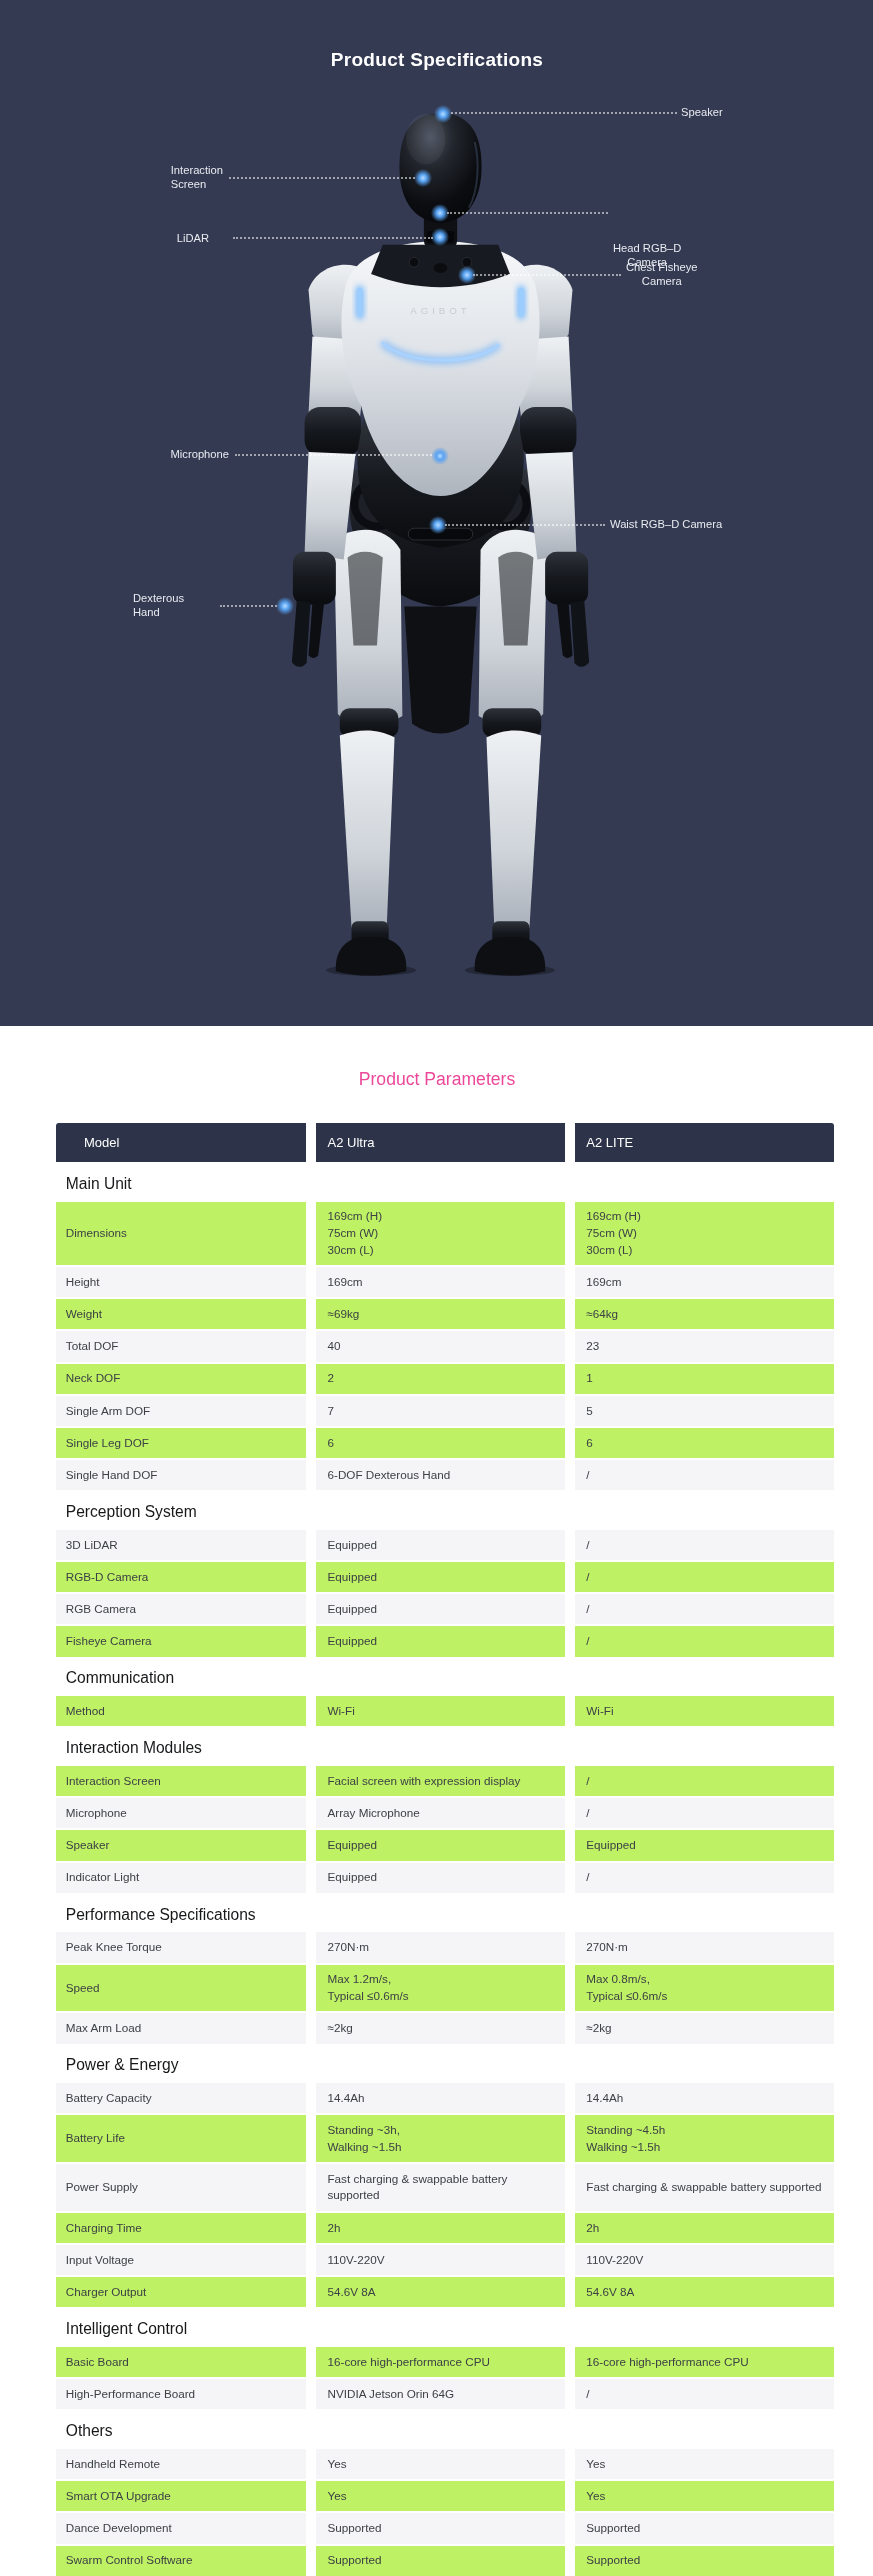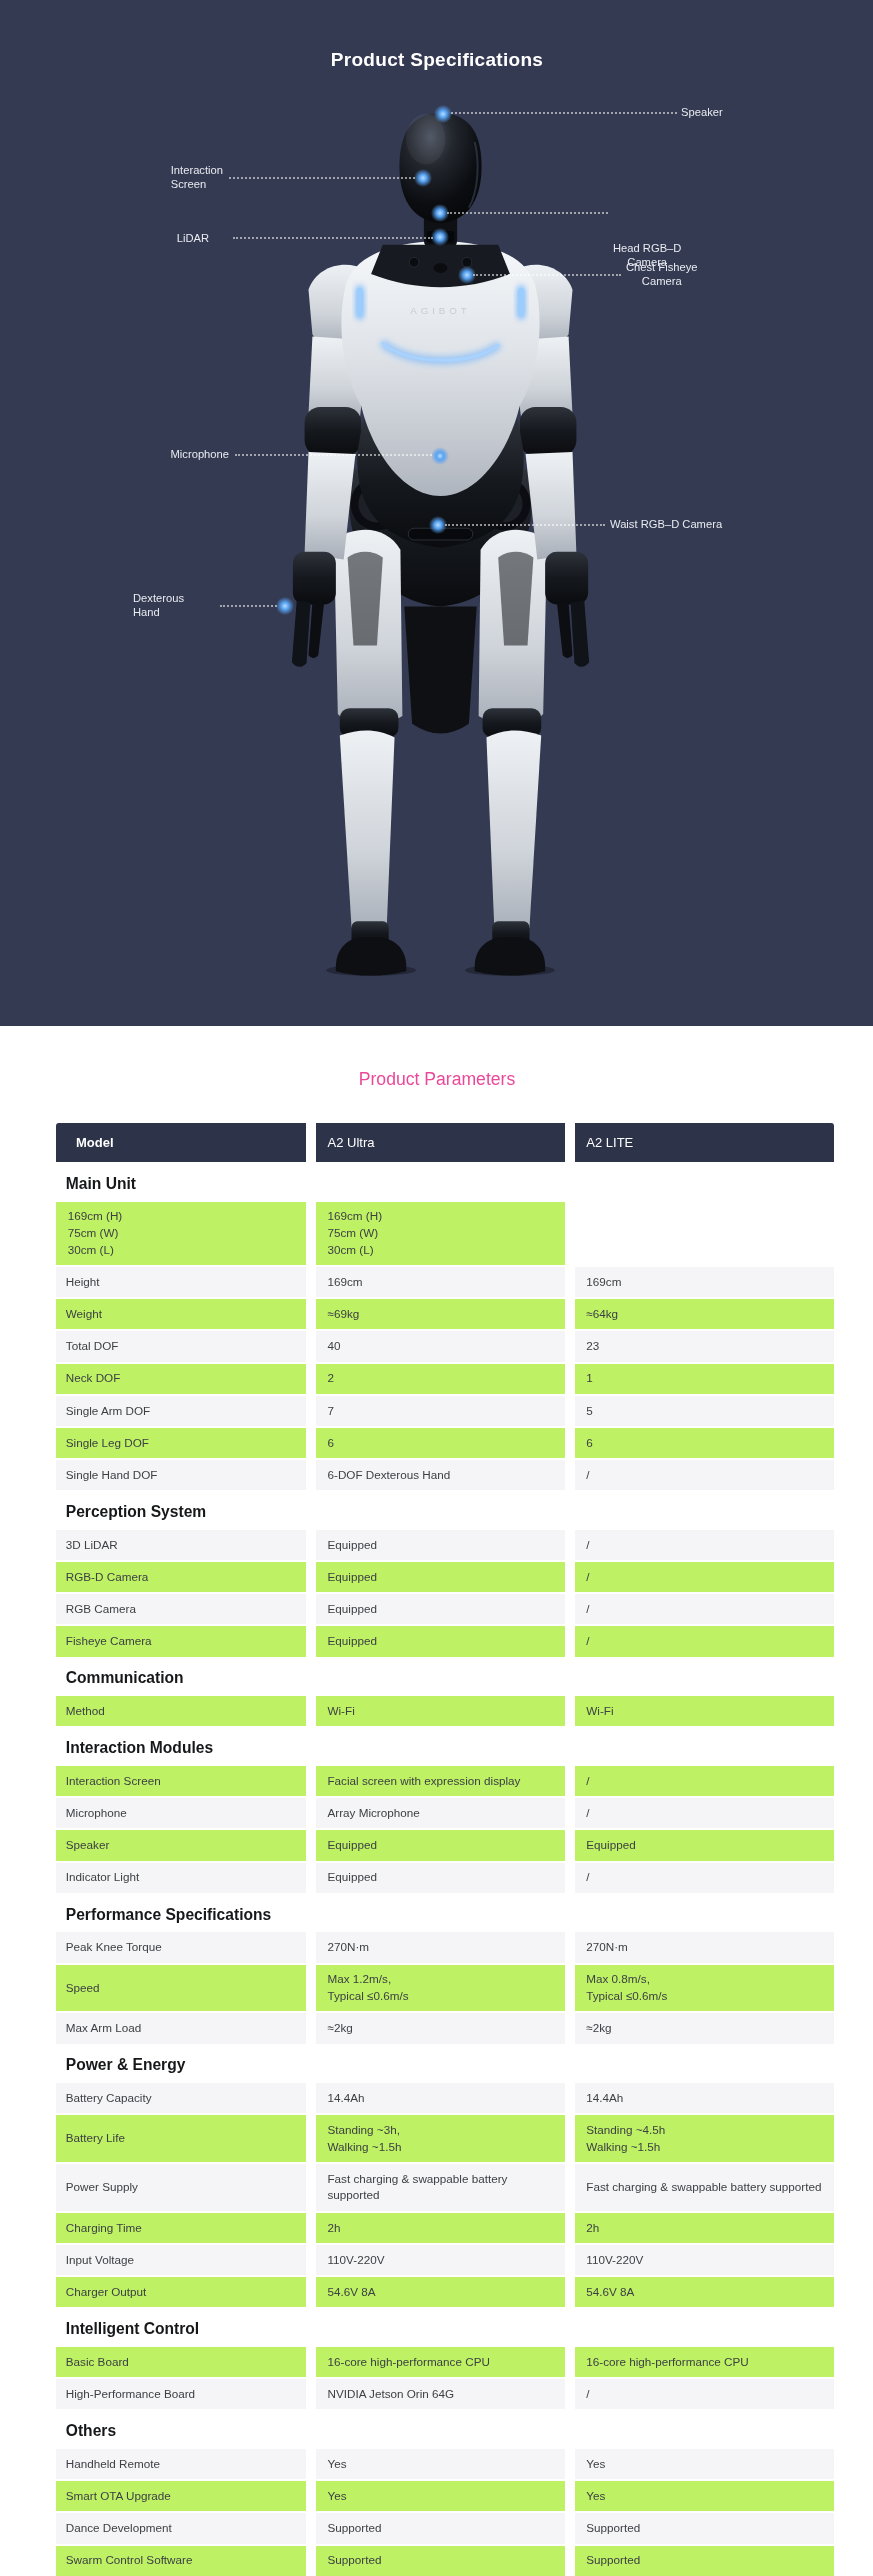--- a/index.html
+++ b/index.html
@@ -39,24 +39,24 @@
   .param-table{width:778px;margin:33px 0 0 56px;}
   .t-row{
     display:grid;grid-template-columns:250px 249px 259px;column-gap:9.8px;
     margin-bottom:2px;
   }
   .t-head .cell-h{
     background:#2d3348;color:#ffffff;font-size:13px;
     display:flex;align-items:center;height:39px;box-sizing:border-box;
     padding-left:11.7px;
   }
-  .t-head .cell-h:first-child{border-radius:2.9px 0 0 0;padding-left:20px;font-weight:bold;}
+  .t-head .cell-h:first-child{border-radius:2.9px 0 0 0;padding-left:28px;}
   .t-head .cell-h:last-child{border-radius:0 2.9px 0 0;}
   .section-title{
-    color:#17181a;font-size:15.6px;font-weight:bold;
+    color:#17181a;font-size:15.6px;font-weight:normal;
     padding:10.8px 0 8.8px 9.8px;
   }
   .cell{
     min-height:30px;box-sizing:border-box;display:flex;align-items:center;
     font-size:11.7px;line-height:16.6px;color:#3d4045;white-space:pre-line;
     padding:6.8px 9.8px 6.8px 11.7px;
   }
   .cell.label{padding-left:9.8px;}
   .bg-a{background:#bef264;}
   .bg-b{background:#f5f5f7;}
@@ -195,20 +195,21 @@
 
   <div class="param-table">
     <div class="t-row t-head">
       <div class="cell-h">Model</div>
       <div class="cell-h">A2 Ultra</div>
       <div class="cell-h">A2 LITE</div>
     </div>
     <div id="table-body">
         <div class="section-title">Main Unit</div>
         <div class="t-row">
+          <div class="cell bg-a label">Dimensions</div>
           <div class="cell bg-a">169cm (H)
 75cm (W)
 30cm (L)</div>
           <div class="cell bg-a">169cm (H)
 75cm (W)
 30cm (L)</div>
         </div>
         <div class="t-row">
           <div class="cell bg-b label">Height</div>
           <div class="cell bg-b">169cm</div>

